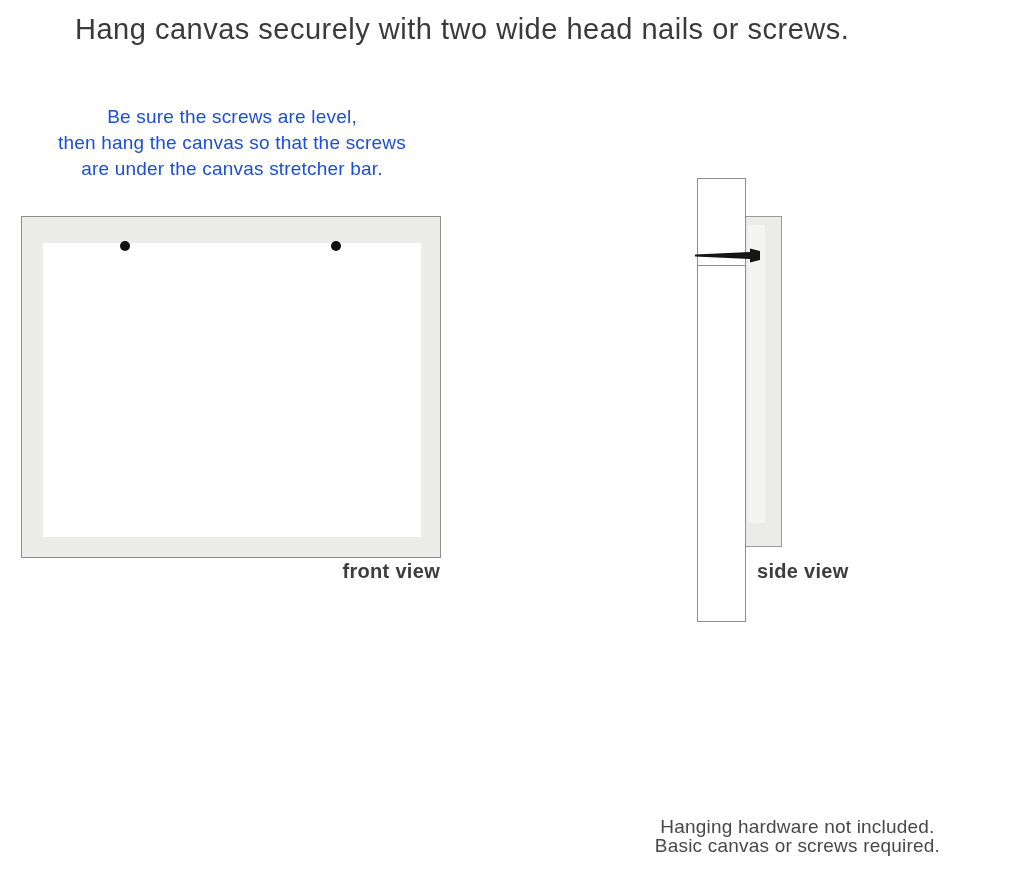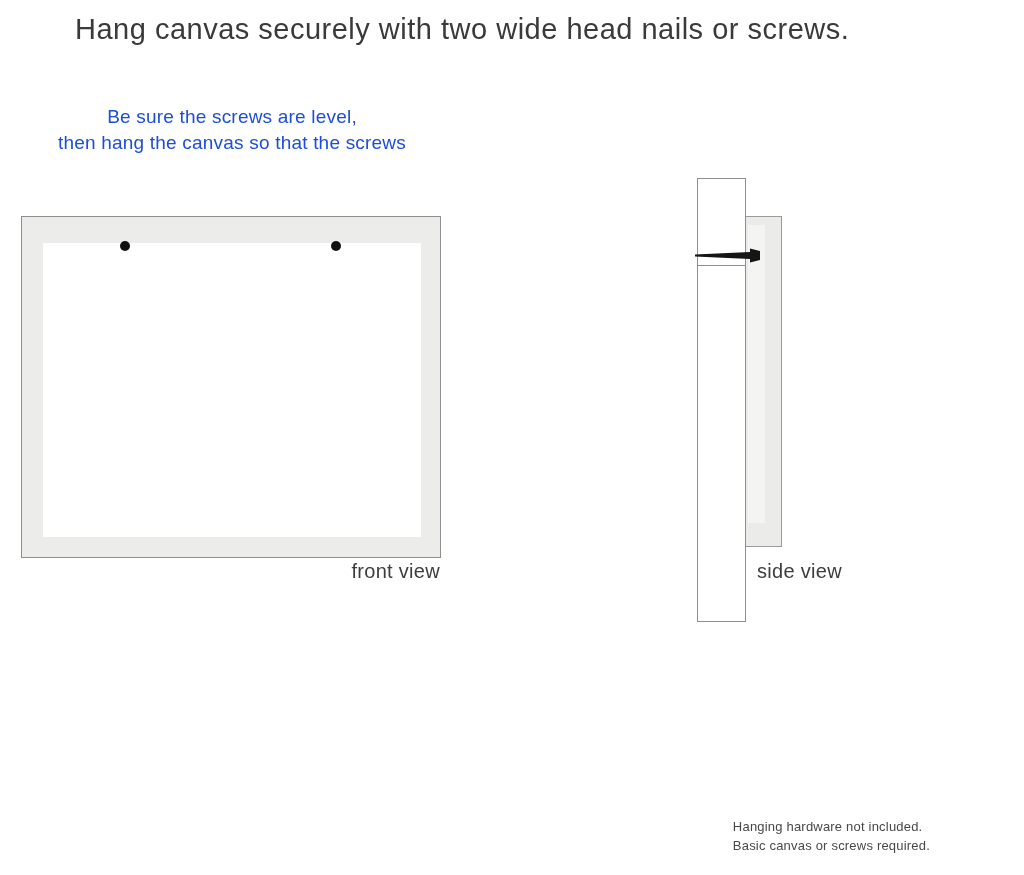--- a/index.html
+++ b/index.html
@@ -55,21 +55,21 @@
     border-radius: 50%;
     background: #101010;
     top: 24px;
   }
   .dot-left  { left: 98px; }
   .dot-right { left: 309px; }
 
   .view-label {
     position: absolute;
     font-size: 20px;
-    font-weight: 400;
+    font-weight: 700;
     letter-spacing: 0.3px;
     color: #3d3d3d;
     white-space: nowrap;
   }
   .label-front { left: 21px; top: 560px; width: 419px; text-align: right; }
   .label-side  { left: 757px; top: 560px; text-align: right; }
 
   
   .side-canvas {
     position: absolute;
@@ -103,39 +103,40 @@
     z-index: 3;
   }
   .nail {
     position: absolute;
     left: 693px; top: 246px;
     width: 70px; height: 18px;
     z-index: 4;
   }
   .footer {
     position: absolute;
-    right: 14px; top: 817px;
-    text-align: left;
-    font-size: 13px;
+    right: 4px; top: 817px;
+    text-align: center;
+    font-size: 19px;
     font-weight: 300;
     line-height: 19px;
     letter-spacing: 0.2px;
     color: #484848;
   }
 </style>
 </head>
 <body>
 
 <div class="page">
 
   <div class="title">Hang canvas securely with two wide head nails or screws.</div>
 
   <div class="instr instr-front">
     <div>Be sure the screws are level,</div>
     <div>then hang the canvas so that the screws</div>
+    <div>are under the canvas stretcher bar.</div>
   </div>
 
 
   <div class="front-frame">
     <div class="front-inner"></div>
     <span class="dot dot-left"></span>
     <span class="dot dot-right"></span>
   </div>
   <div class="view-label label-front">front view</div>
 

